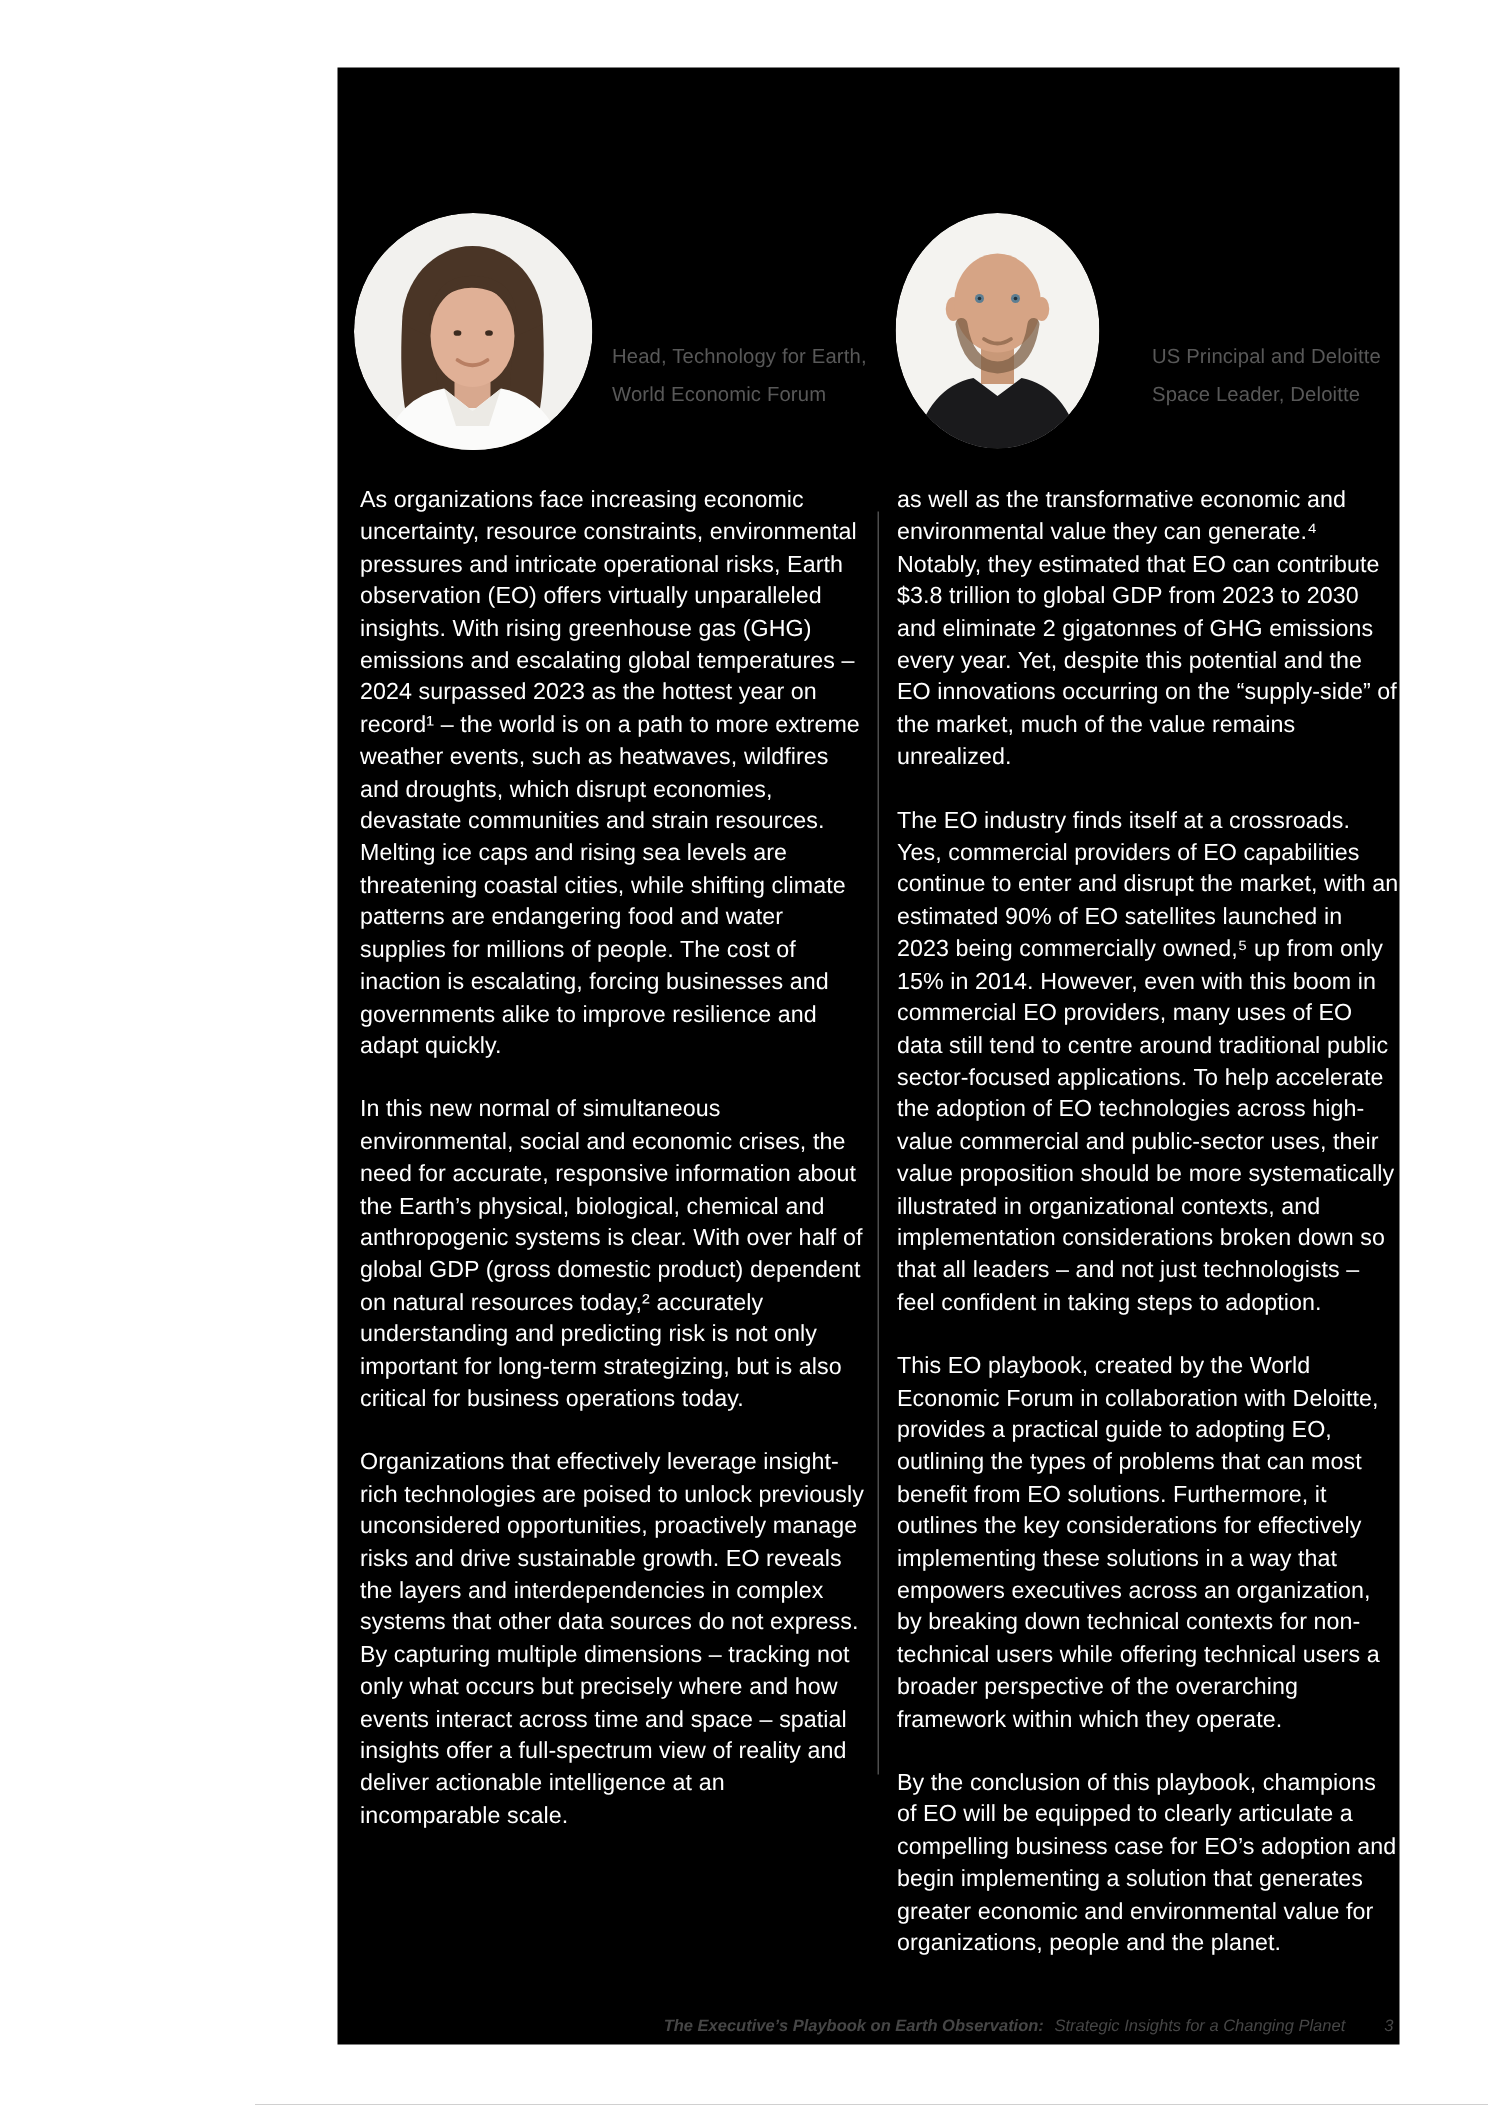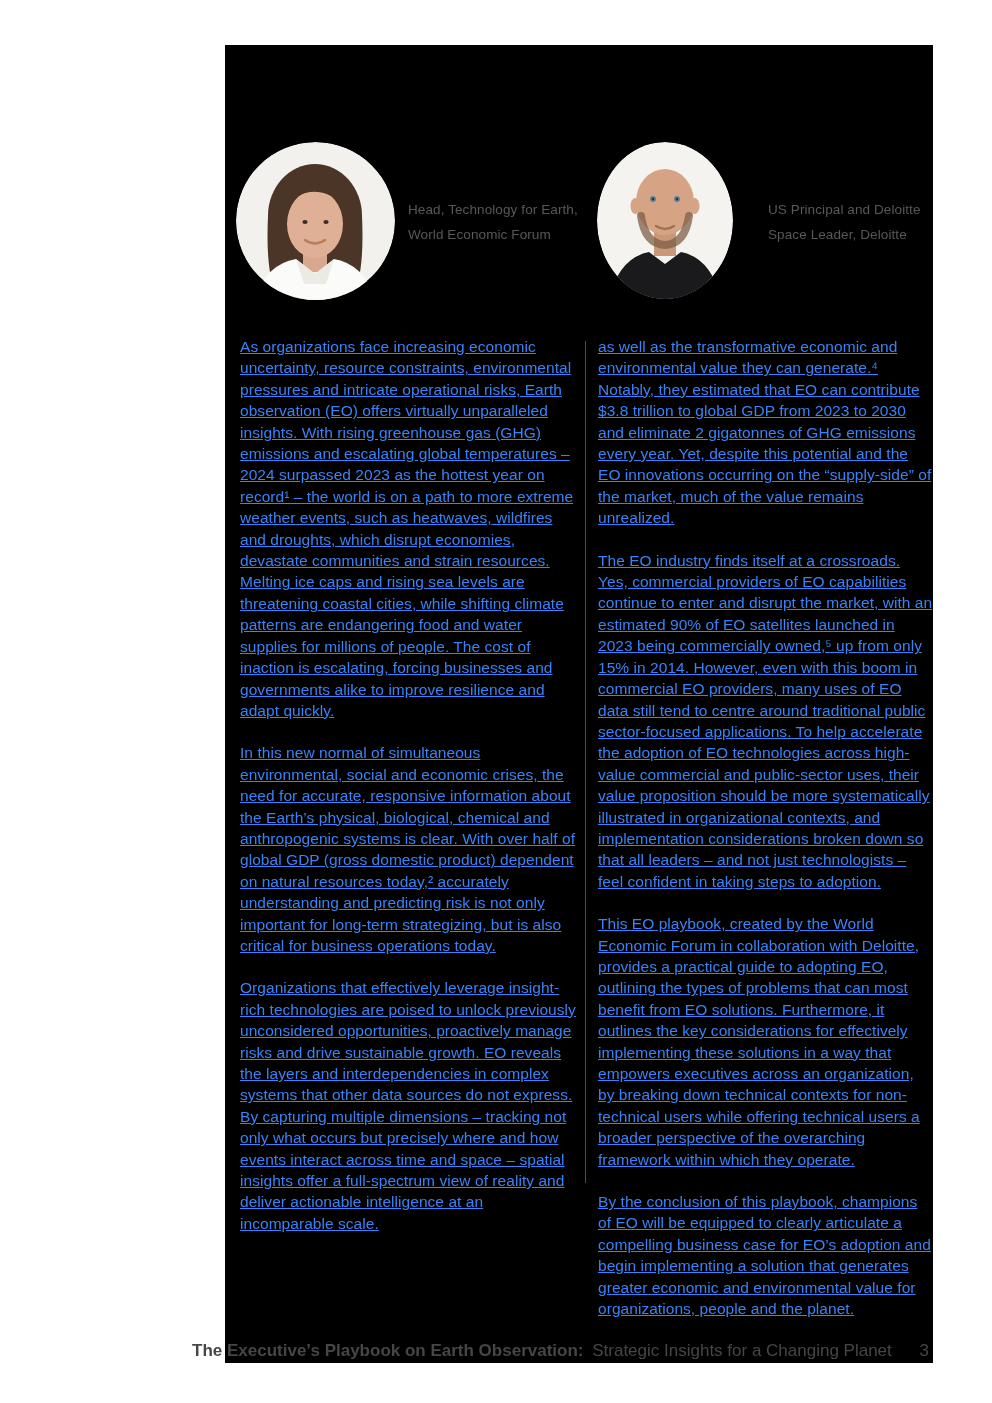--- a/index.html
+++ b/index.html
@@ -30,57 +30,57 @@
     position: absolute;
     top: 97px;
     border-radius: 50%;
     overflow: hidden;
   }
   .avatar svg { display: block; width: 100%; height: 100%; }
   .avatar.a1 { left: 11px;  width: 159px; height: 158px; }
   .avatar.a2 { left: 372px; width: 136px; height: 157px; }
   .caption {
     position: absolute;
-    top: 152px;
+    top: 180px;
     font-size: 13.5px;
     line-height: 25px;
     color: #585858;
     white-space: pre-line;
     letter-spacing: 0.1px;
   }
   .caption.c1 { left: 183px; }
   .caption.c2 { left: 543px; }
   .col {
     position: absolute;
-    top: 291px;
+    top: 278px;
     font-size: 15.5px;
     line-height: 21.4px;
-    color: #3b82f6;
+    color: #ffffff;
     letter-spacing: 0.05px;
-    text-decoration: underline;
   }
   .col-left  { left: 15px;  width: 337px; }
   .col-right { left: 373px; width: 335px; }
   .col p { margin: 0 0 21px 0; }
   .divider {
     position: absolute;
     left: 360px;
     top: 296px;
     width: 1px;
     height: 842px;
     background: #4d4d4d;
   }
   .footer {
     position: absolute;
     right: 4px;
     bottom: 5px;
-    font-size: 17px;
+    font-size: 11px;
     line-height: 14px;
     color: #464646;
     white-space: nowrap;
+    font-style: italic;
   }
   .ft-bold { font-weight: bold; }
   .ft-reg  { margin-left: 4px; }
   .ft-num  { margin-left: 23px; }
 </style>
 </head>
 <body>
 
 <div class="canvas">
   <div class="sheet">

